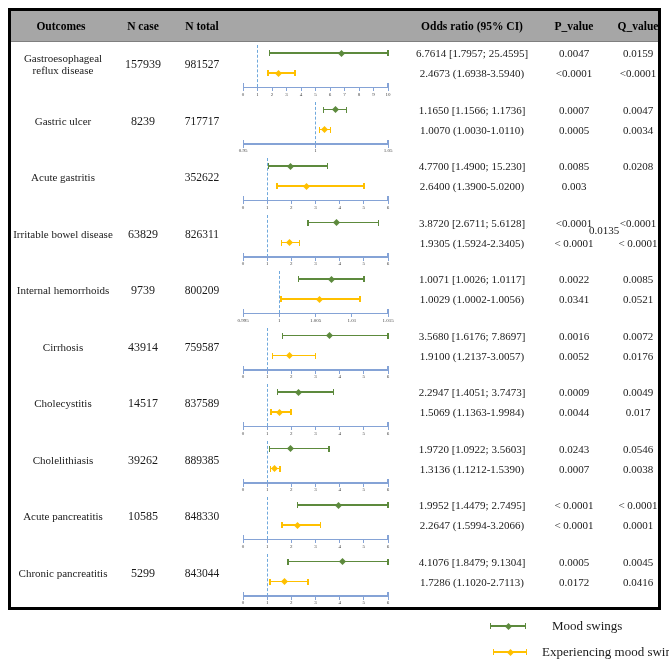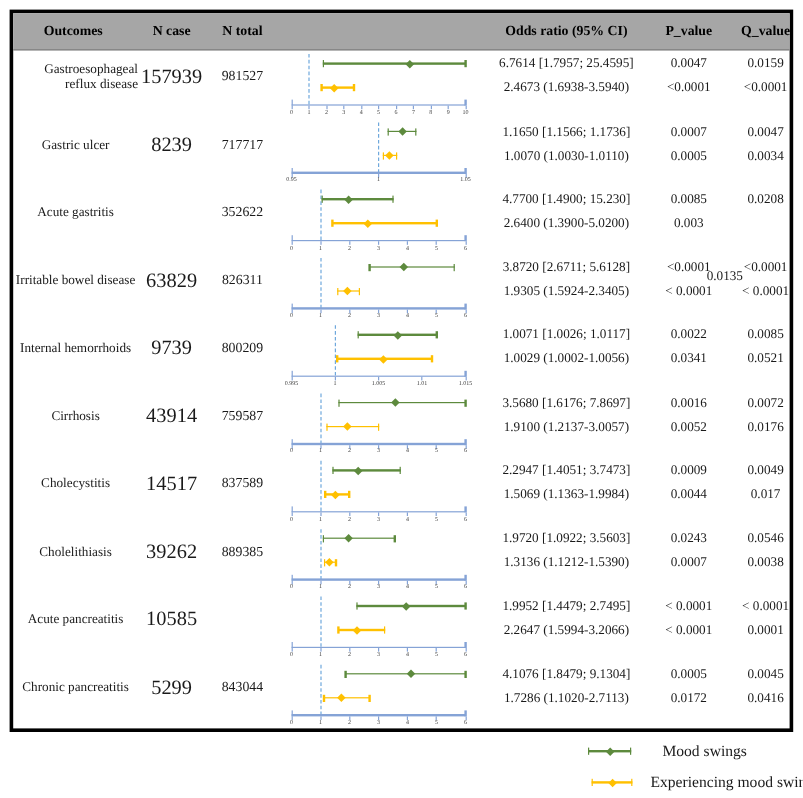--- a/index.html
+++ b/index.html
@@ -10,22 +10,22 @@
   .frame{position:absolute;left:8px;top:8px;width:653px;height:602px;
          border:3px solid #000;box-sizing:border-box;background:#fff;}
   .headerband{position:absolute;left:11px;top:11px;width:647px;height:30px;
               background:#a6a6a6;border-bottom:1px solid #7f7f7f;}
   .hlabel{position:absolute;top:0;height:30px;display:flex;align-items:center;justify-content:center;
           font-weight:bold;font-size:11.5px;color:#000;white-space:nowrap;}
   #rows{position:absolute;left:11px;top:42px;width:647px;height:565px;}
   .frow{position:absolute;left:0;width:647px;height:56.5px;}
   .cell{position:absolute;display:flex;align-items:center;justify-content:center;
         text-align:center;font-size:11px;line-height:12px;}
-  .outcome{left:0;top:0;width:104px;height:44px;text-align:right;}
-  .ncase{left:104px;top:0;width:56px;height:44px;font-size:17px;}
+  .outcome{left:0;top:0;width:104px;height:44px;}
+  .ncase{left:104px;top:0;width:56px;height:44px;font-size:12px;}
   .ntotal{left:163px;top:0;width:56px;height:44px;font-size:11.5px;}
   .plot{position:absolute;left:232px;top:0;width:145px;height:56.5px;}
   .ortext{left:391px;width:140px;height:14px;font-size:11px;white-space:nowrap;}
   .pq{width:56px;height:14px;font-size:11px;white-space:nowrap;}
   .t1{top:4px;} .t2{top:24px;}
   .ticklabel{position:absolute;width:16px;text-align:center;font-size:5px;line-height:6px;color:#3f3f3f;}
   .legendlabel{position:absolute;height:14px;line-height:14px;font-size:13px;white-space:nowrap;}
 </style>
 </head>
 <body>
@@ -346,20 +346,21 @@
         <div class="cell ortext t1">1.9720 [1.0922; 3.5603]</div>
         <div class="cell ortext t2">1.3136 (1.1212-1.5390)</div>
         <div class="cell pq t1" style="left: 535px;">0.0243</div>
         <div class="cell pq t2" style="left: 535px;">0.0007</div>
         <div class="cell pq t1" style="left: 599px;">0.0546</div>
         <div class="cell pq t2" style="left: 599px;">0.0038</div>
       </div>
       <div class="frow" style="top: 452px;">
         <div class="cell outcome">Acute pancreatitis</div>
         <div class="cell ncase">10585</div>
+        <div class="cell ntotal">848330</div>
         <div class="plot">
           <div style="position: absolute; left: 23.6667px; top: 3px; height: 42px; border-left: 1px dashed rgb(111, 168, 220);"></div>
           <div style="position: absolute; left: 54.375px; top: 10.25px; width: 90.625px; height: 1.5px; background: rgb(93, 138, 61);"></div>
           <div style="position: absolute; left: 53.875px; top: 8px; width: 1.5px; height: 6px; background: rgb(93, 138, 61);"></div>
           <div style="position: absolute; left: 144px; top: 8px; width: 1.5px; height: 6px; background: rgb(93, 138, 61);"></div>
           <div style="position: absolute; left: 92.9583px; top: 8.5px; width: 5px; height: 5px; background: rgb(93, 138, 61); transform: rotate(45deg);"></div>
           <div style="position: absolute; left: 38.6667px; top: 30.25px; width: 38.9083px; height: 1.5px; background: rgb(255, 192, 0);"></div>
           <div style="position: absolute; left: 38.1667px; top: 28px; width: 1.5px; height: 6px; background: rgb(255, 192, 0);"></div>
           <div style="position: absolute; left: 76.575px; top: 28px; width: 1.5px; height: 6px; background: rgb(255, 192, 0);"></div>
           <div style="position: absolute; left: 52.1167px; top: 28.5px; width: 5px; height: 5px; background: rgb(255, 192, 0); transform: rotate(45deg);"></div>

